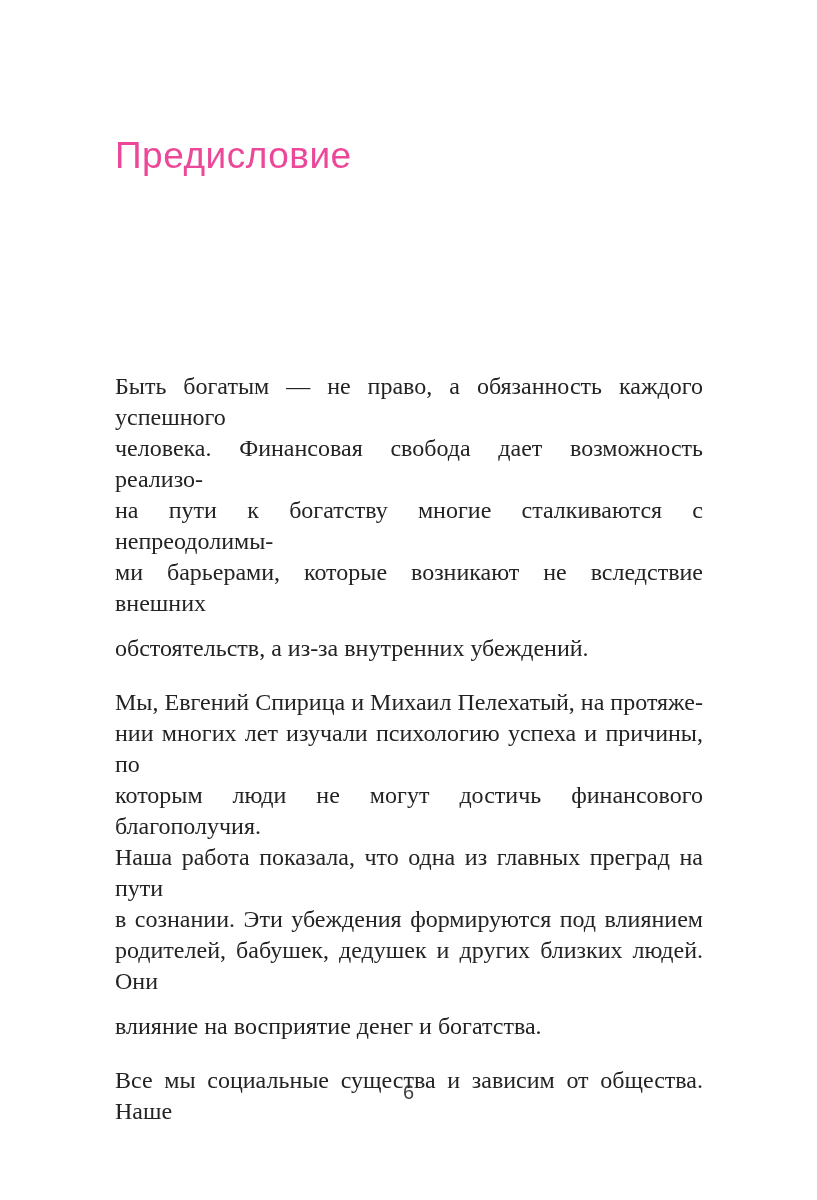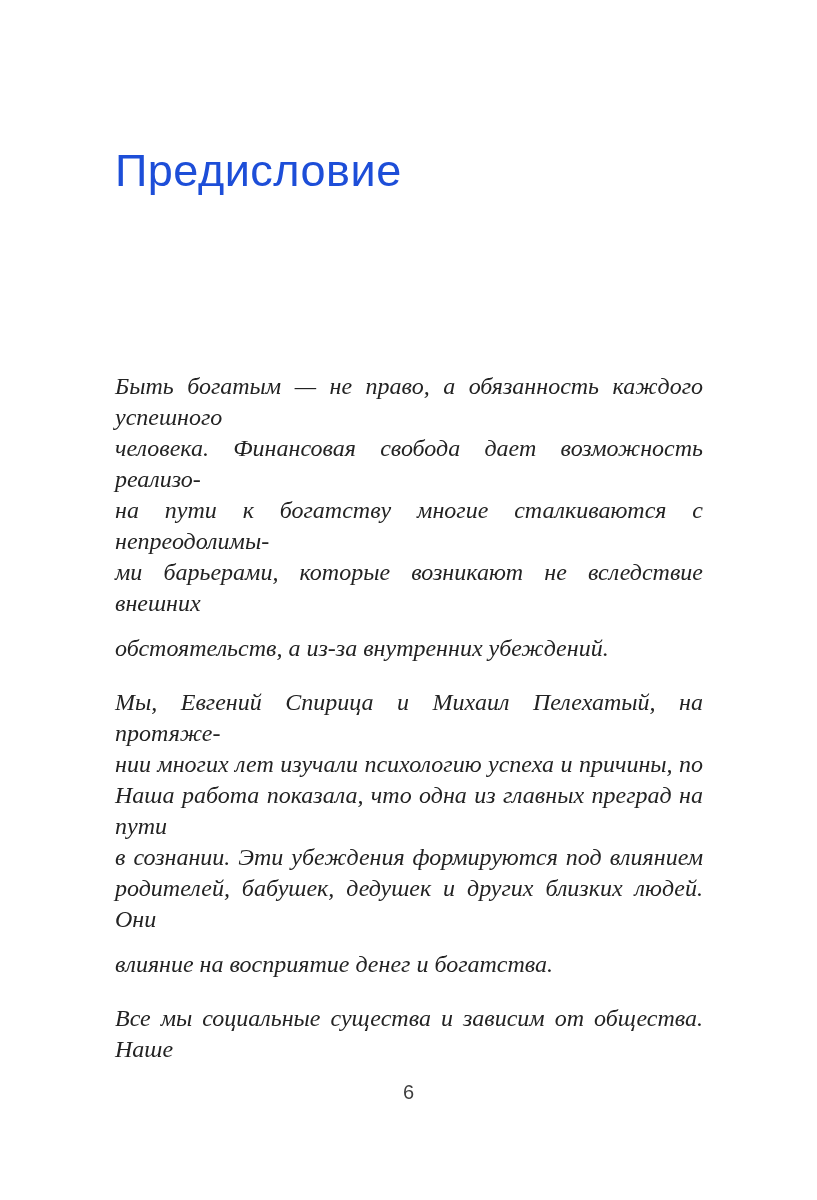--- a/index.html
+++ b/index.html
@@ -14,41 +14,41 @@
   .page {
     position: relative;
     width: 817px;
     height: 1200px;
     background: #ffffff;
   }
 
   .page-heading {
     position: absolute;
     left: 115px;
-    top: 146px;
+    top: 136px;
     font-family: "Liberation Sans", sans-serif;
     font-weight: 300;
-    font-size: 45px;
+    font-size: 37px;
     line-height: 1.1;
     letter-spacing: 0.5px;
-    color: #1d4ed8;
+    color: #ec4899;
   }
 
   .body-text {
     position: absolute;
     left: 115px;
     top: 371px;
     width: 588px;
     font-family: "Liberation Serif", serif;
     font-size: 24px;
     line-height: 31px;
     color: #232323;
   }
 
-  .paragraph { margin-bottom: 23px; font-style: italic; }
+  .paragraph { margin-bottom: 23px; }
   .paragraph:last-child { margin-bottom: 0; }
 
   .text-line {
     text-align: justify;
     text-align-last: justify;
     white-space: normal;
   }
 
   .text-line.last-line {
     text-align-last: left;
@@ -77,20 +77,21 @@
       <div class="paragraph">
         <div class="text-line">Быть богатым — не право, а обязанность каждого успешного</div>
         <div class="text-line">человека. Финансовая свобода дает возможность реализо-</div>
         <div class="text-line">на пути к богатству многие сталкиваются с непреодолимы-</div>
         <div class="text-line">ми барьерами, которые возникают не вследствие внешних</div>
         <div class="text-line last-line">обстоятельств, а из-за внутренних убеждений.</div>
       </div>
       <div class="paragraph">
         <div class="text-line">Мы, Евгений Спирица и Михаил Пелехатый, на протяже-</div>
         <div class="text-line">нии многих лет изучали психологию успеха и причины, по</div>
+        <div class="text-line">которым люди не могут достичь финансового благополучия.</div>
         <div class="text-line">Наша работа показала, что одна из главных преград на пути</div>
         <div class="text-line">в сознании. Эти убеждения формируются под влиянием</div>
         <div class="text-line">родителей, бабушек, дедушек и других близких людей. Они</div>
         <div class="text-line last-line">влияние на восприятие денег и богатства.</div>
       </div>
       <div class="paragraph">
         <div class="text-line">Все мы социальные существа и зависим от общества. Наше</div>
       </div>
     </div>
 

